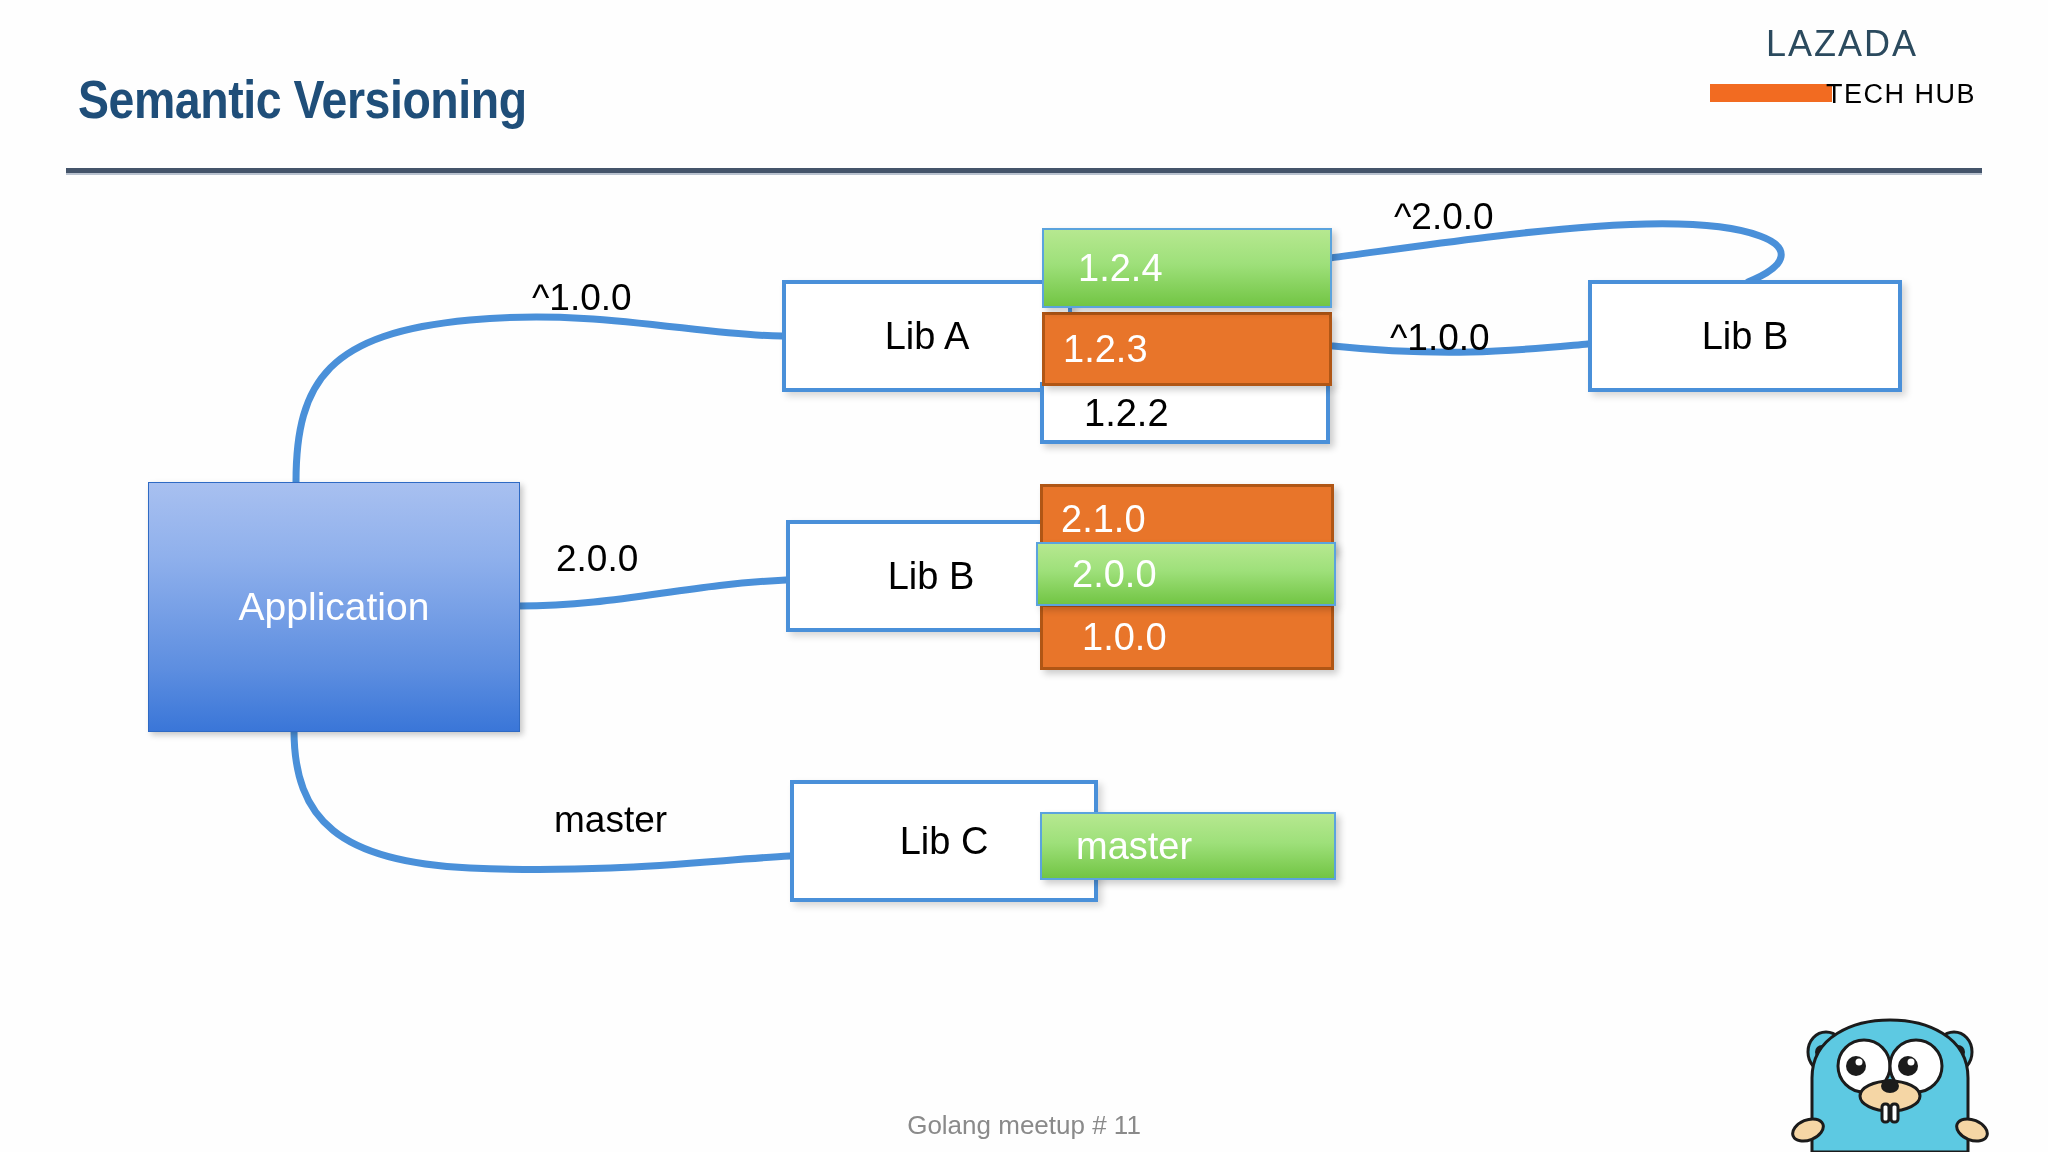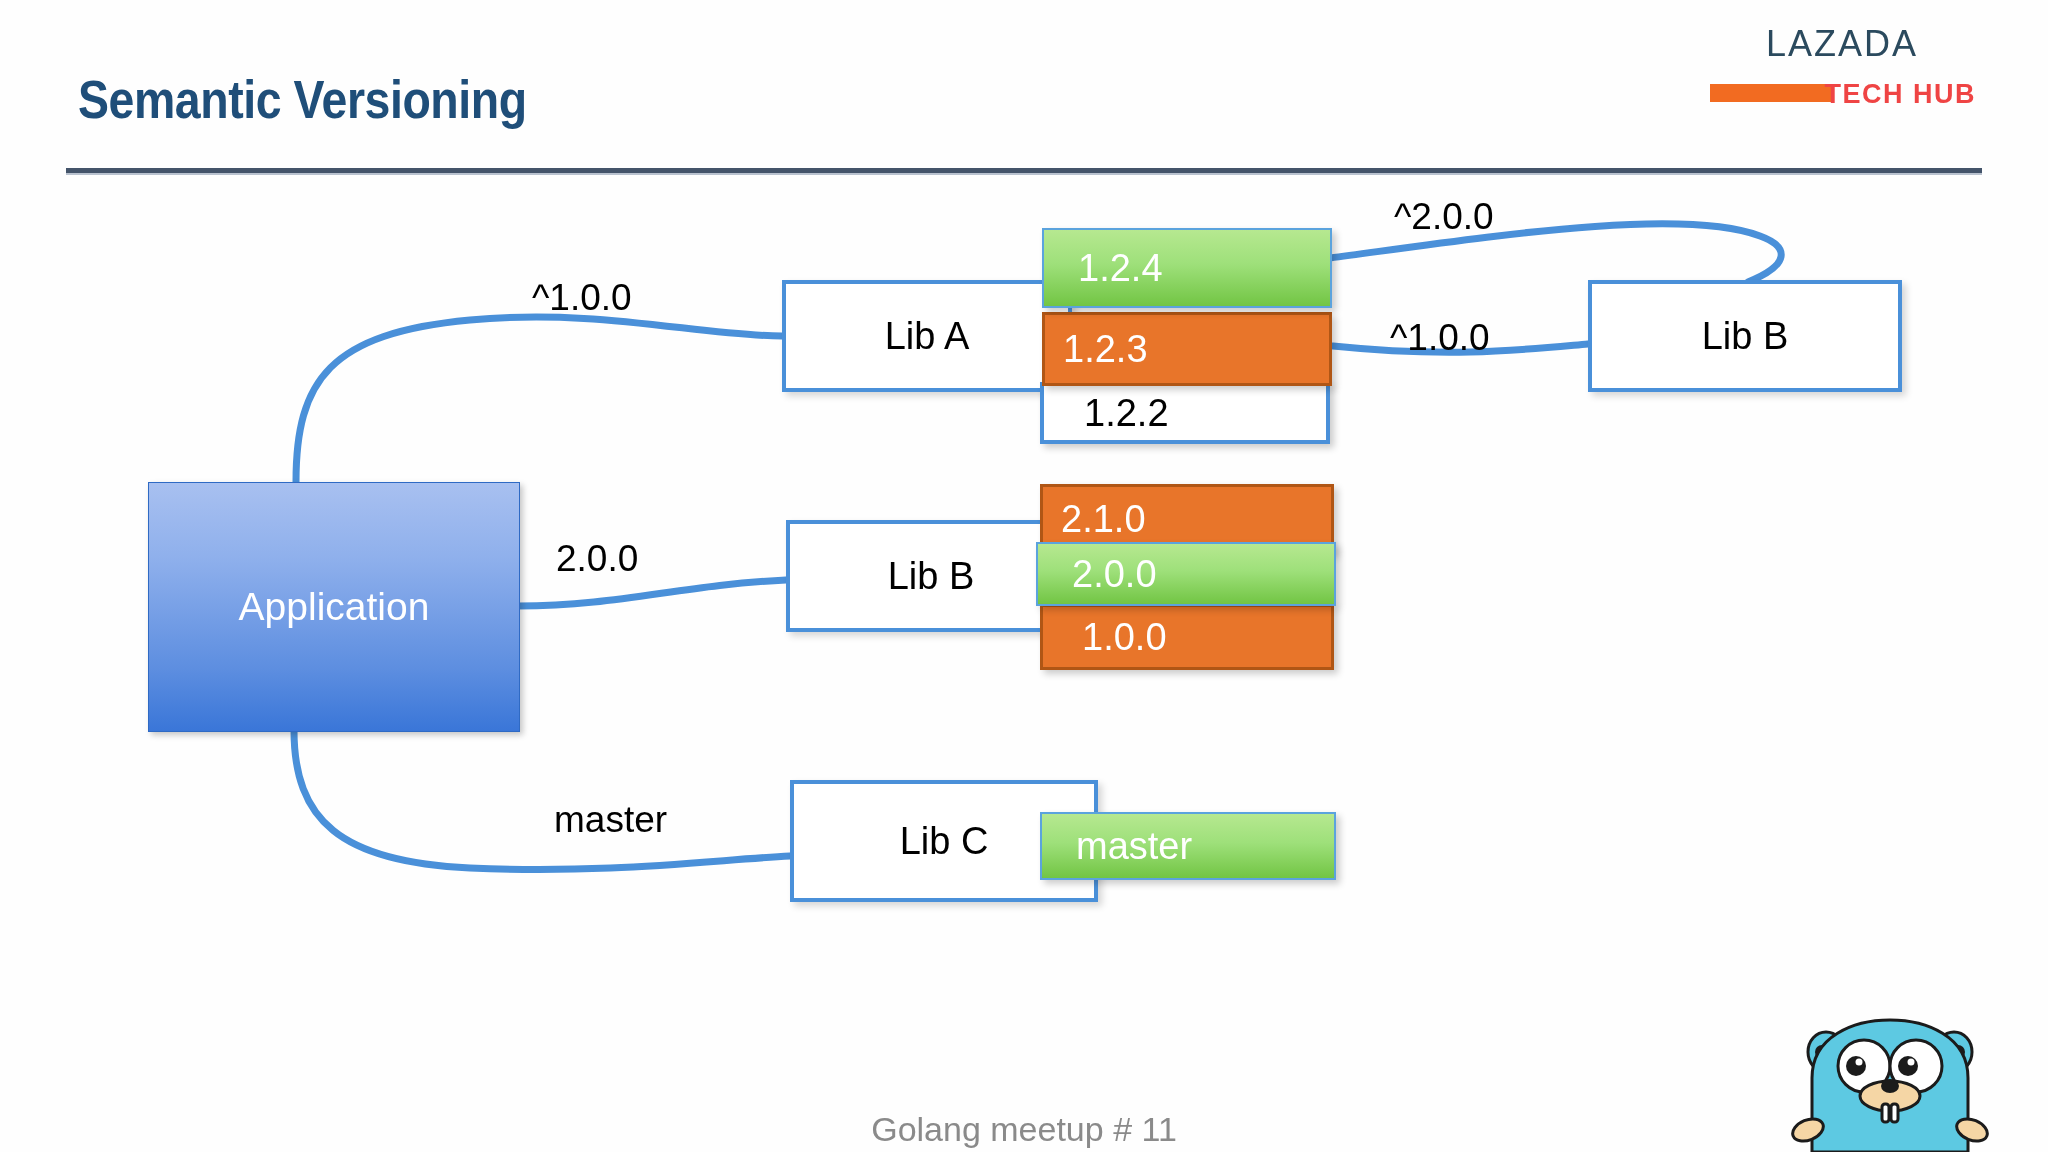--- a/index.html
+++ b/index.html
@@ -68,23 +68,23 @@
     width: 122px;
     height: 18px;
     background: #f26b21;
   }
   #logo-sub {
     position: absolute;
     right: 0;
     bottom: 2px;
     font-family: "Liberation Sans", sans-serif;
     font-size: 27px;
-    font-weight: 700;
+    font-weight: 400;
     letter-spacing: 1.5px;
-    color: #ef4444;
+    color: #000000;
     line-height: 1;
     margin-top: 44px;
   }
 
   
   #diagram {
     position: absolute;
     left: 0;
     top: 0;
     width: 2048px;
@@ -164,21 +164,21 @@
   }
 
   
   #footer-text {
     position: absolute;
     left: 0;
     top: 1110px;
     width: 2048px;
     text-align: center;
     font-family: "Liberation Sans", sans-serif;
-    font-size: 34px;
+    font-size: 26px;
     color: #8a8a8a;
   }
 
   #gopher {
     position: absolute;
     right: 58px;
     bottom: 0px;
     width: 200px;
     height: 140px;
   }

